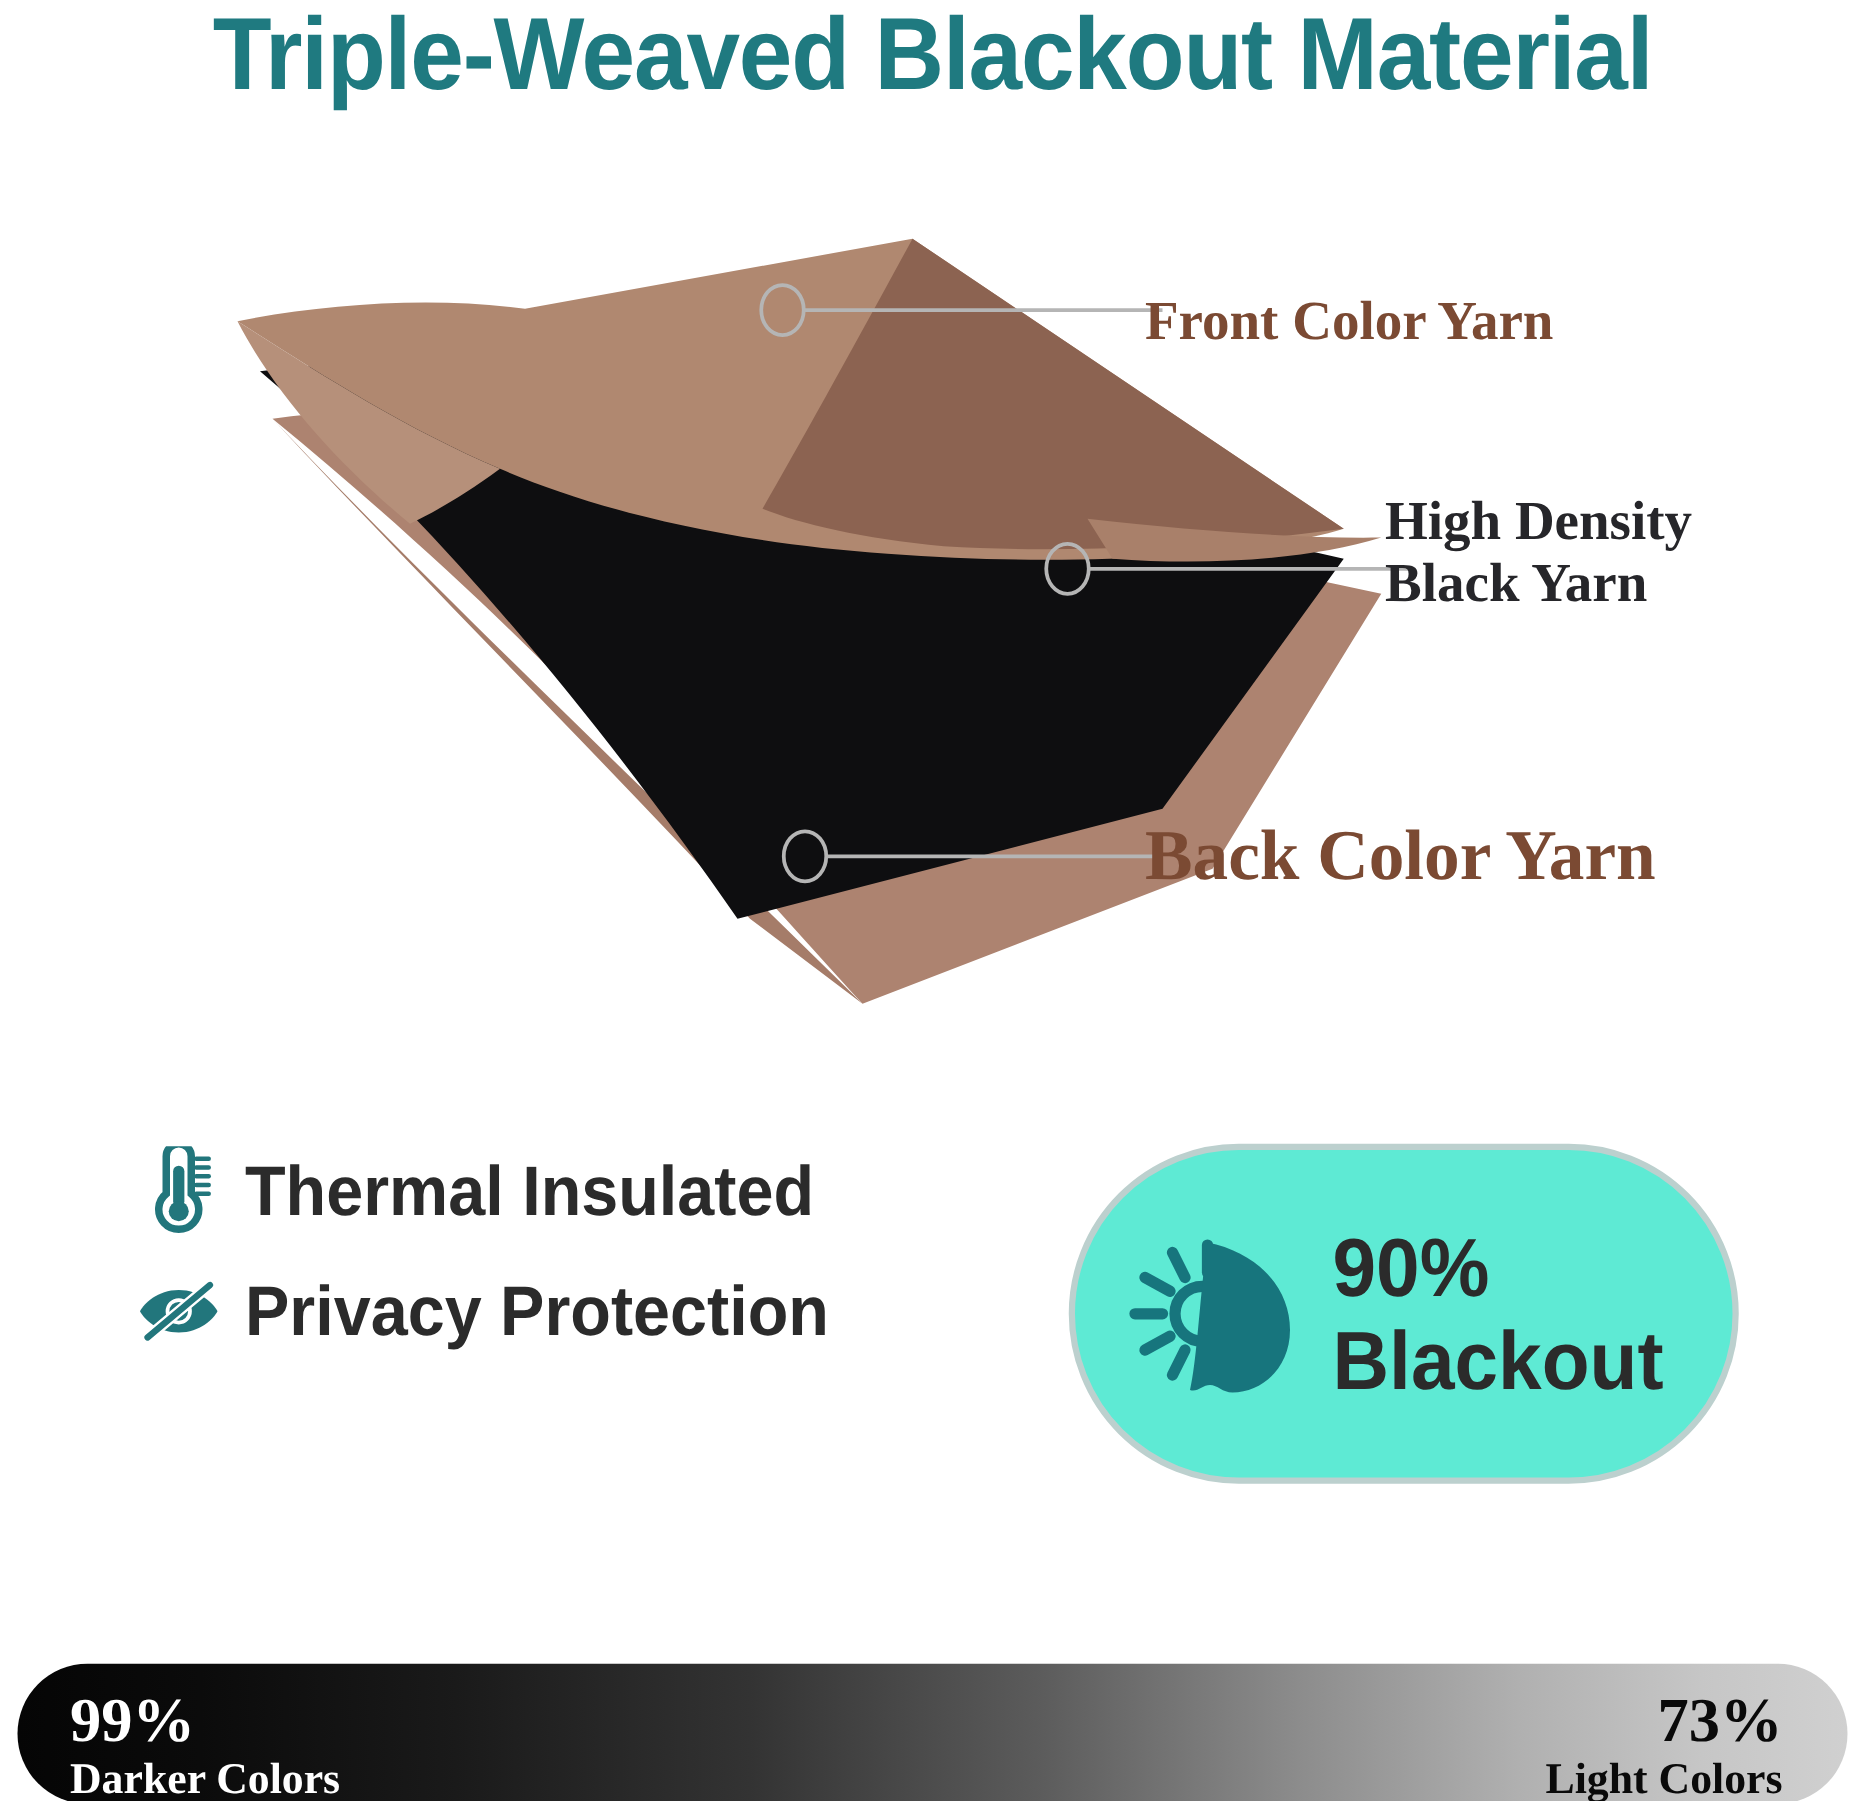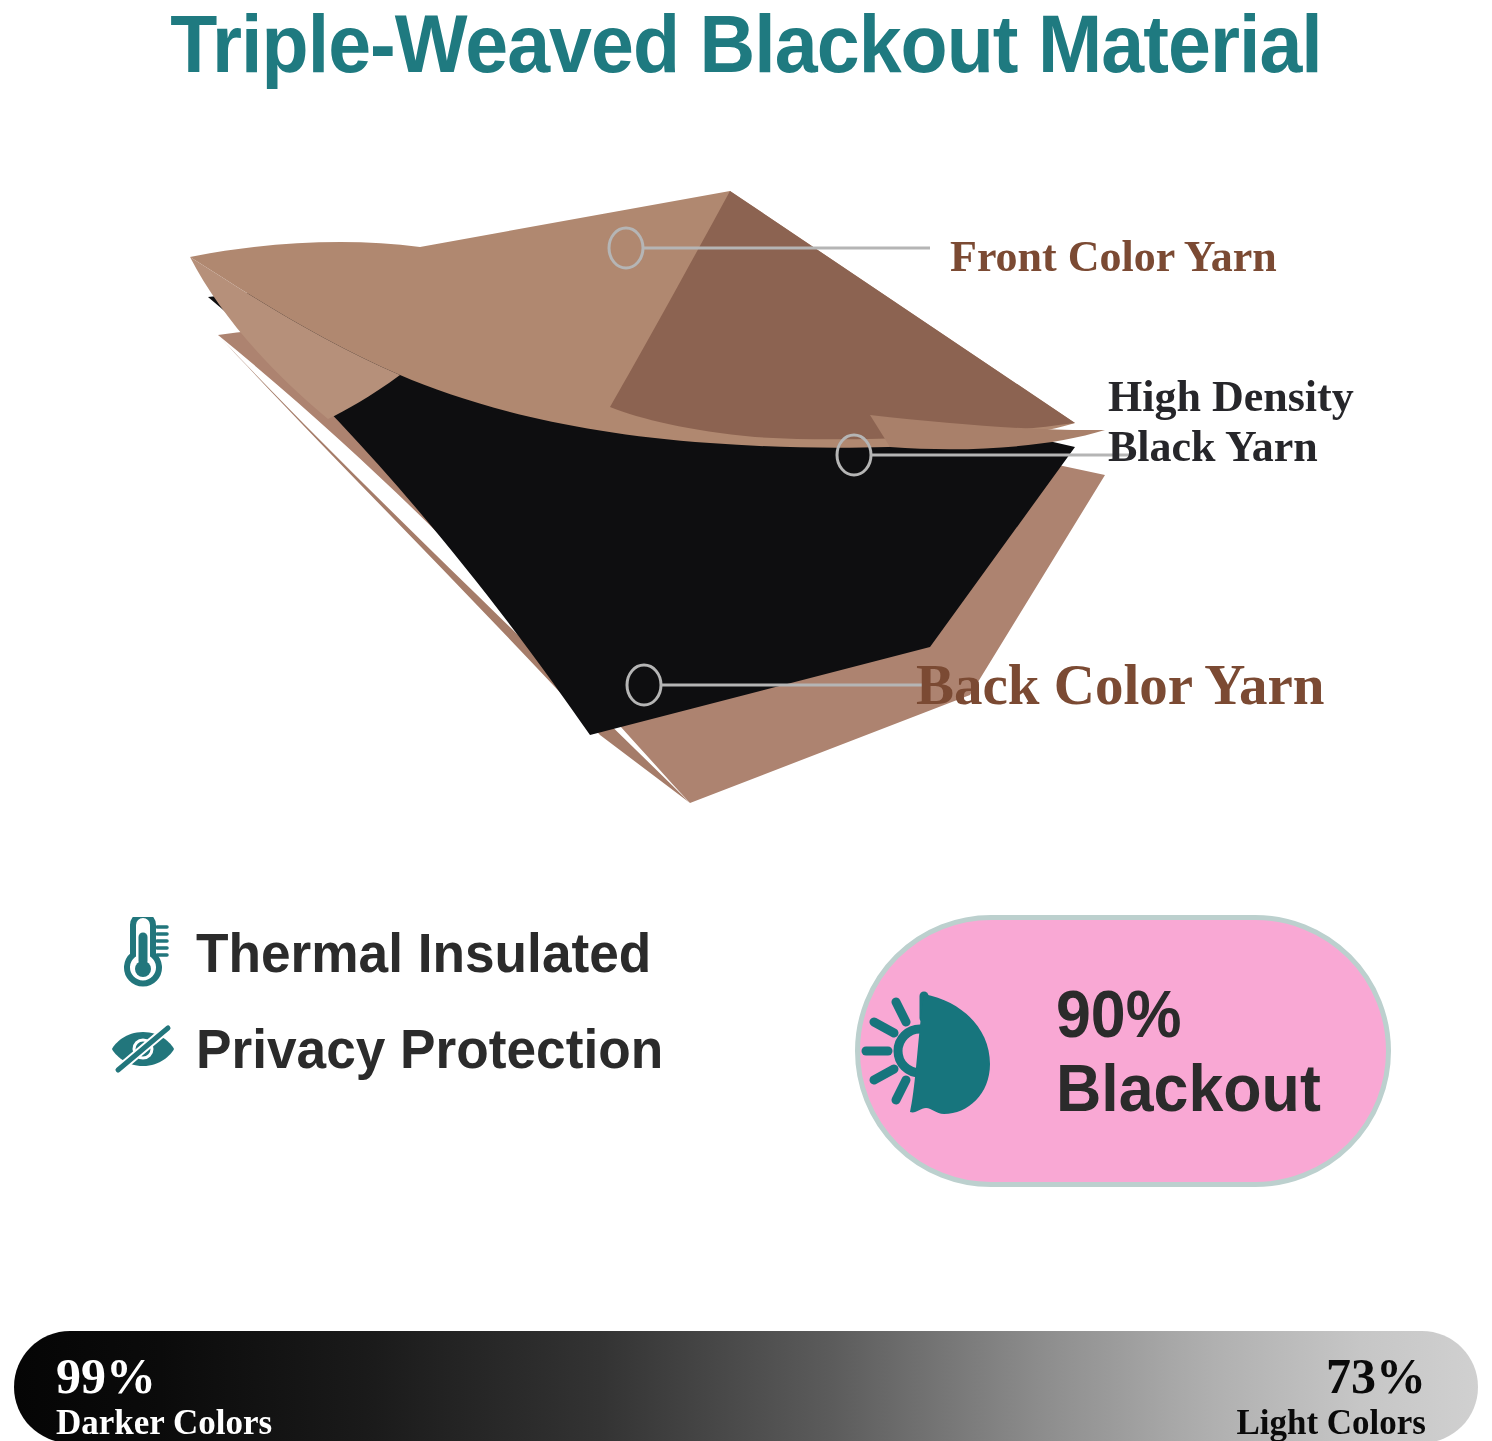--- a/index.html
+++ b/index.html
@@ -49,29 +49,29 @@
   #fabric-diagram svg { display: block; width: 100%; height: 100%; }
 
   
   .callout-label {
     position: absolute;
     font-family: "Liberation Serif", serif;
     font-weight: bold;
     white-space: nowrap;
   }
   #label-front {
-    left: 950px;
+    left: 916px;
     top: 230px;
     font-size: 44px;
     line-height: 54px;
     color: #7b4a33;
   }
   #label-black {
     left: 1108px;
-    top: 372px;
+    top: 392px;
     font-size: 44px;
     line-height: 50px;
     color: #26262a;
   }
   #label-black .l2 { display: block; }
   #label-back {
     left: 916px;
     top: 658px;
     font-size: 57px;
     line-height: 54px;
@@ -115,24 +115,24 @@
 
   
   #blackout-badge {
     position: absolute;
     left: 855px;
     top: 915px;
     width: 536px;
     height: 272px;
     border: 5px solid #bcd0ce;
     border-radius: 136px;
-    background: #f9a8d4;
+    background: #5eead4;
     display: flex;
     align-items: center;
-    gap: 32px;
+    justify-content: center;
   }
   #badge-icon {
     width: 150px;
     height: 150px;
     flex: 0 0 150px;
     color: #17757d;
     margin-right: 22px;
     margin-left: -8px;
   }
   #badge-icon svg { display: block; }

